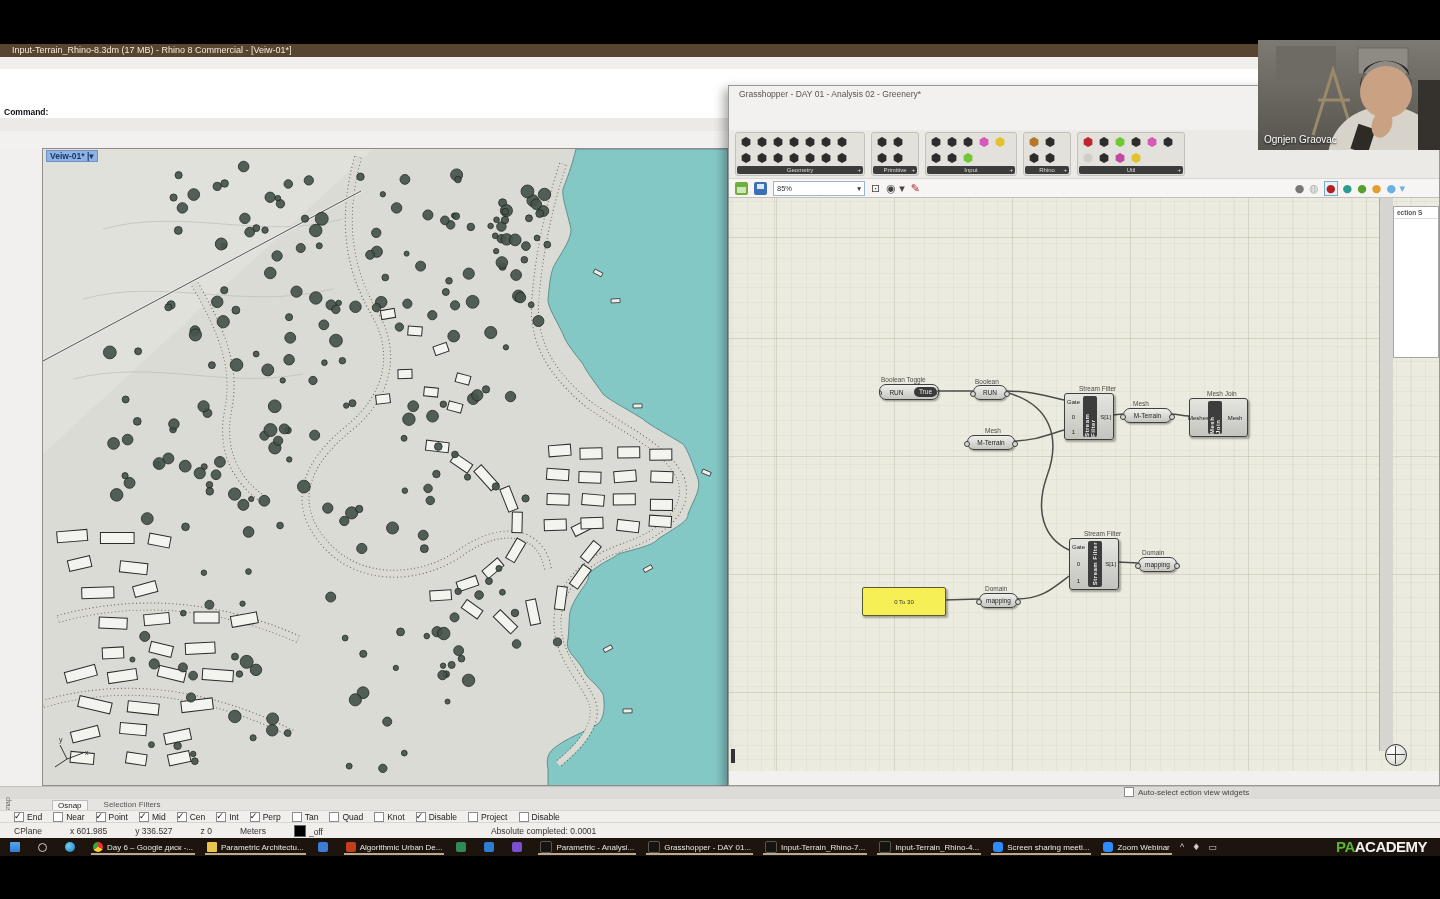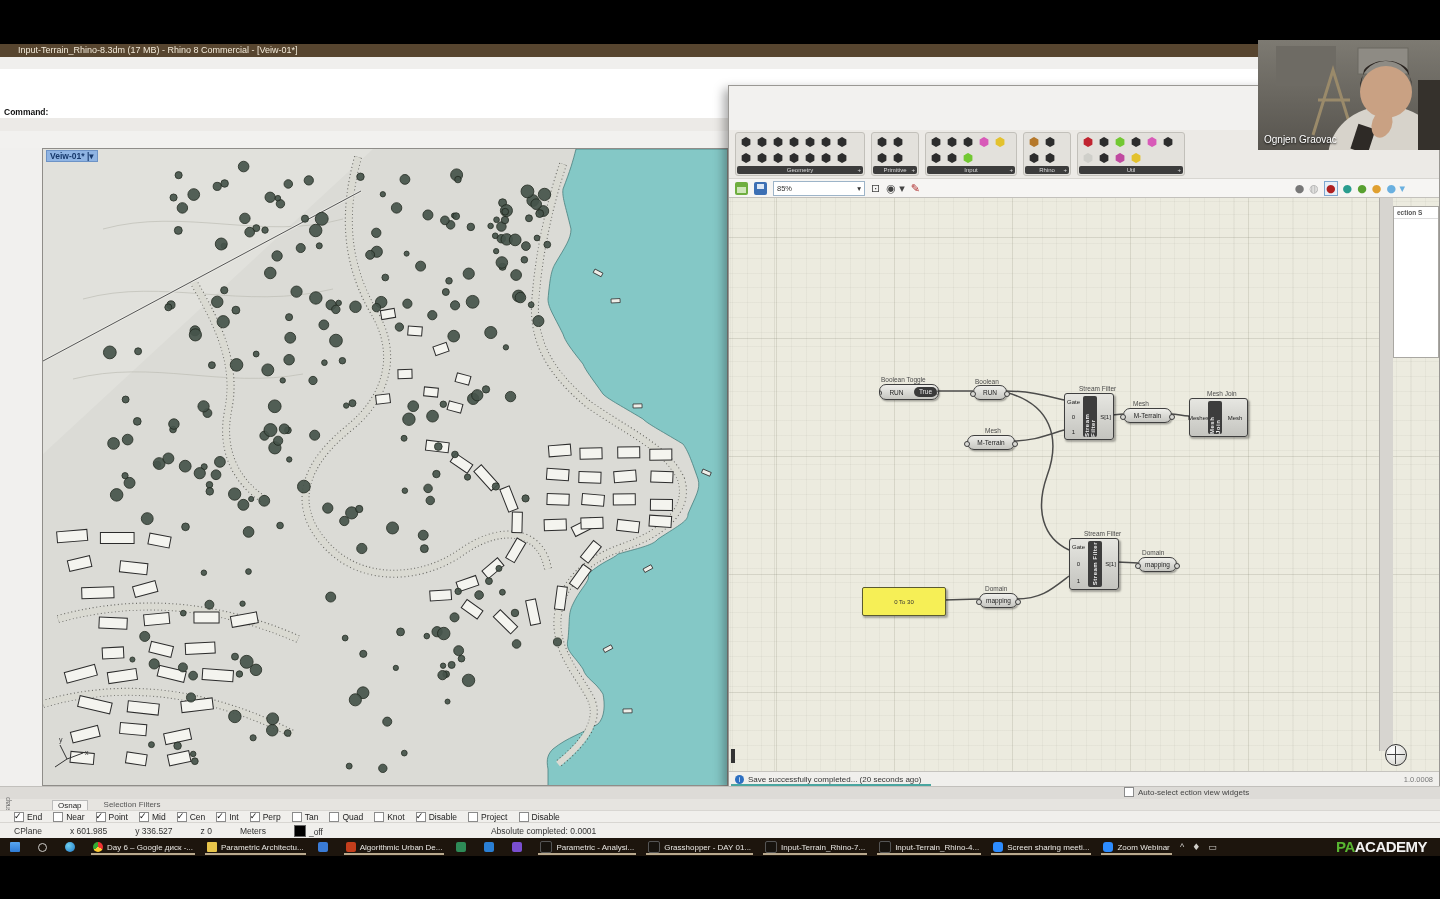--- a/index.html
+++ b/index.html
@@ -3,21 +3,21 @@
 <meta charset="utf-8">
 <style>
   html,body{margin:0;padding:0;background:#000;}
   #stage{position:relative;width:1440px;height:899px;background:#000;overflow:hidden;
          font-family:"Liberation Sans",sans-serif;-webkit-font-smoothing:antialiased;}
   .abs{position:absolute;}
   .nowrap{white-space:nowrap;}
 
   
   #rhino-title{left:0;top:44px;width:1440px;height:13px;background:#57452f;color:#f2ead9;
-    font-size:9px;line-height:13px;padding-left:18px;box-sizing:border-box;}
+    font-size:9px;line-height:13px;padding-left:12px;box-sizing:border-box;}
   #rhino-logo{left:3px;top:46px;width:10px;height:9px;background:#e9e4da;border-radius:2px;}
   #rhino-logo::after{content:"";position:absolute;left:2px;top:2px;width:5px;height:5px;background:#1c1c1c;border-radius:50%;}
   #rhino-menu{left:0;top:57px;width:1440px;height:12px;background:#f0efed;border-bottom:1px solid #dcdad6;
     display:flex;gap:15px;padding-left:6px;font-size:9px;color:#222;align-items:center;}
   #cmd-history{left:0;top:69px;width:1440px;height:38px;background:#fff;overflow:hidden;
     font-size:8px;line-height:7.6px;color:#111;padding:1px 0 0 4px;box-sizing:border-box;}
   #cmd-line{left:0;top:107px;width:1440px;height:11px;background:#fff;border-bottom:1px solid #cfcdc9;
     font-size:8.5px;font-weight:bold;color:#111;padding-left:4px;line-height:11px;}
   #tabs-row{left:0;top:118px;width:1440px;height:13px;background:#eceae7;border-bottom:1px solid #d5d3cf;
     display:flex;gap:13px;padding-left:8px;font-size:8.5px;color:#3a3a3a;align-items:center;}
@@ -651,20 +651,23 @@
         <text x="-8" y="-17" font-size="7" fill="#333">y</text>
       </g>
     </svg>
   </div>
   <div class="abs" id="vplabel">
     <span>Veiw-01*</span>
     <span>|▾</span>
   </div>
 
   <div class="abs" id="gh">
+    <div id="gh-title">
+      <span>Grasshopper - DAY 01 - Analysis 02 - Greenery*</span>
+    </div>
     <div id="gh-menu">
 
     <span class="ghm"></span>
         <span class="ghm"></span>
         <span class="ghm"></span>
         <span class="ghm"></span>
         <span class="ghm"></span>
         <span class="ghm"></span>
       </div>
     <div id="gh-tabs">
@@ -884,26 +887,20 @@
             <div class="spr"></div>
             <div class="spr"></div>
             <div class="spr"></div>
             <div class="spr"></div>
           </div>
       </div>
       <div id="gh-compass"></div>
       <div id="gh-scrollnub"></div>
     </div>
 
-    <div id="gh-status">
-      <span class="info">i</span>
-      <span>Save successfully completed... (20 seconds ago)</span>
-      <span id="gh-version">1.0.0008</span>
-      <div id="gh-progress"></div>
-    </div>
   </div>
 
   <div class="abs" id="vp-tabs">
 
   <span class="vpt"></span>
       <span class="vpt"></span>
       <span class="vpt"></span>
       <span class="vpt"></span>
       <span class="vpt"></span>
     </div>

